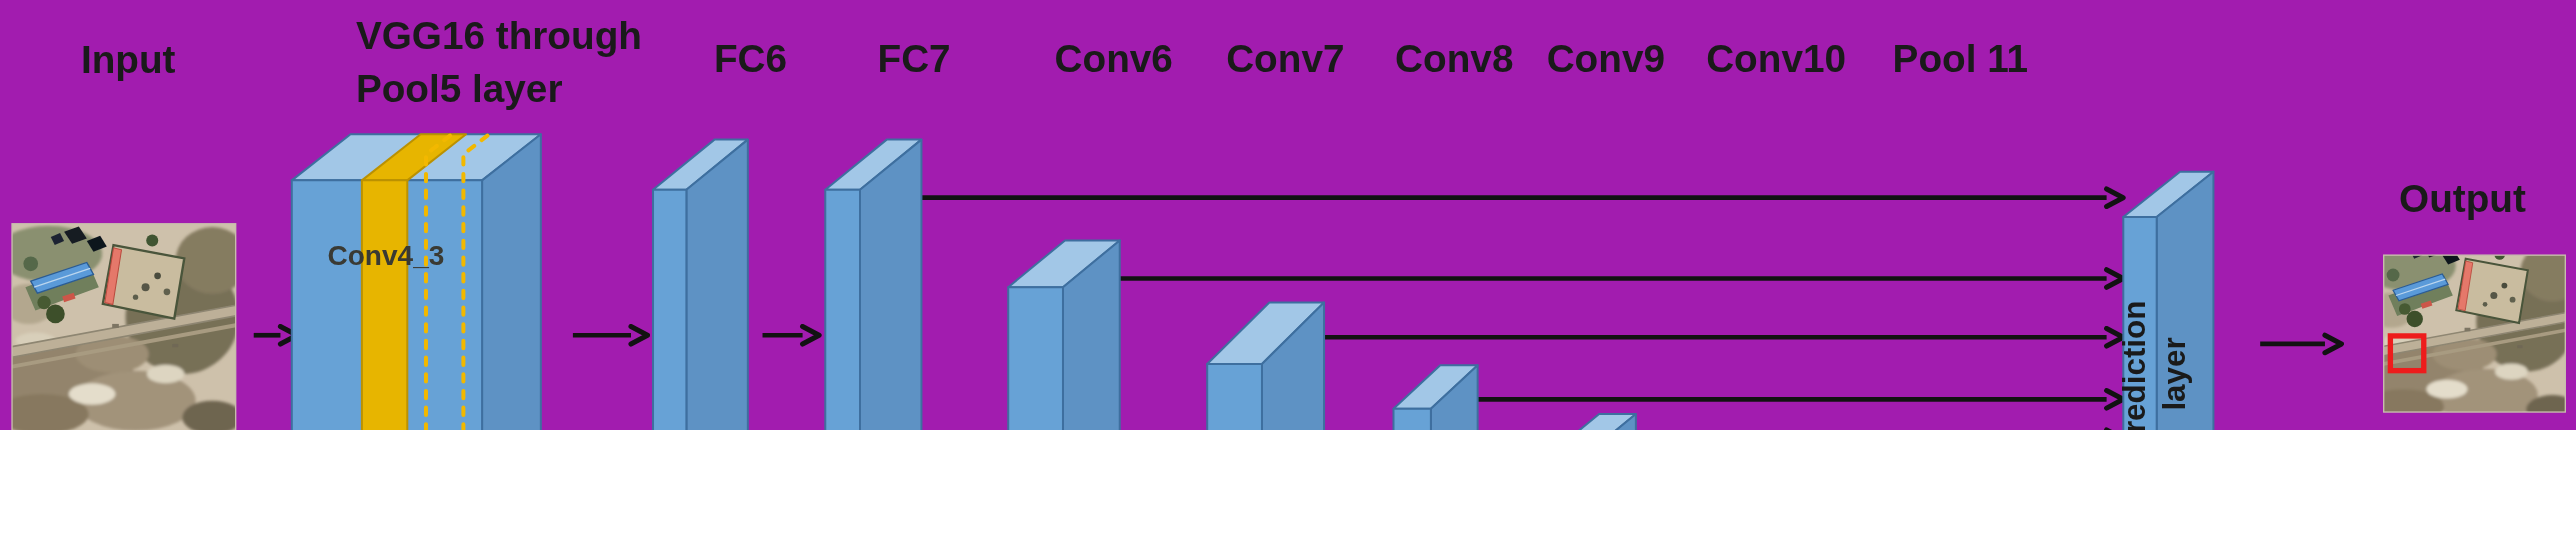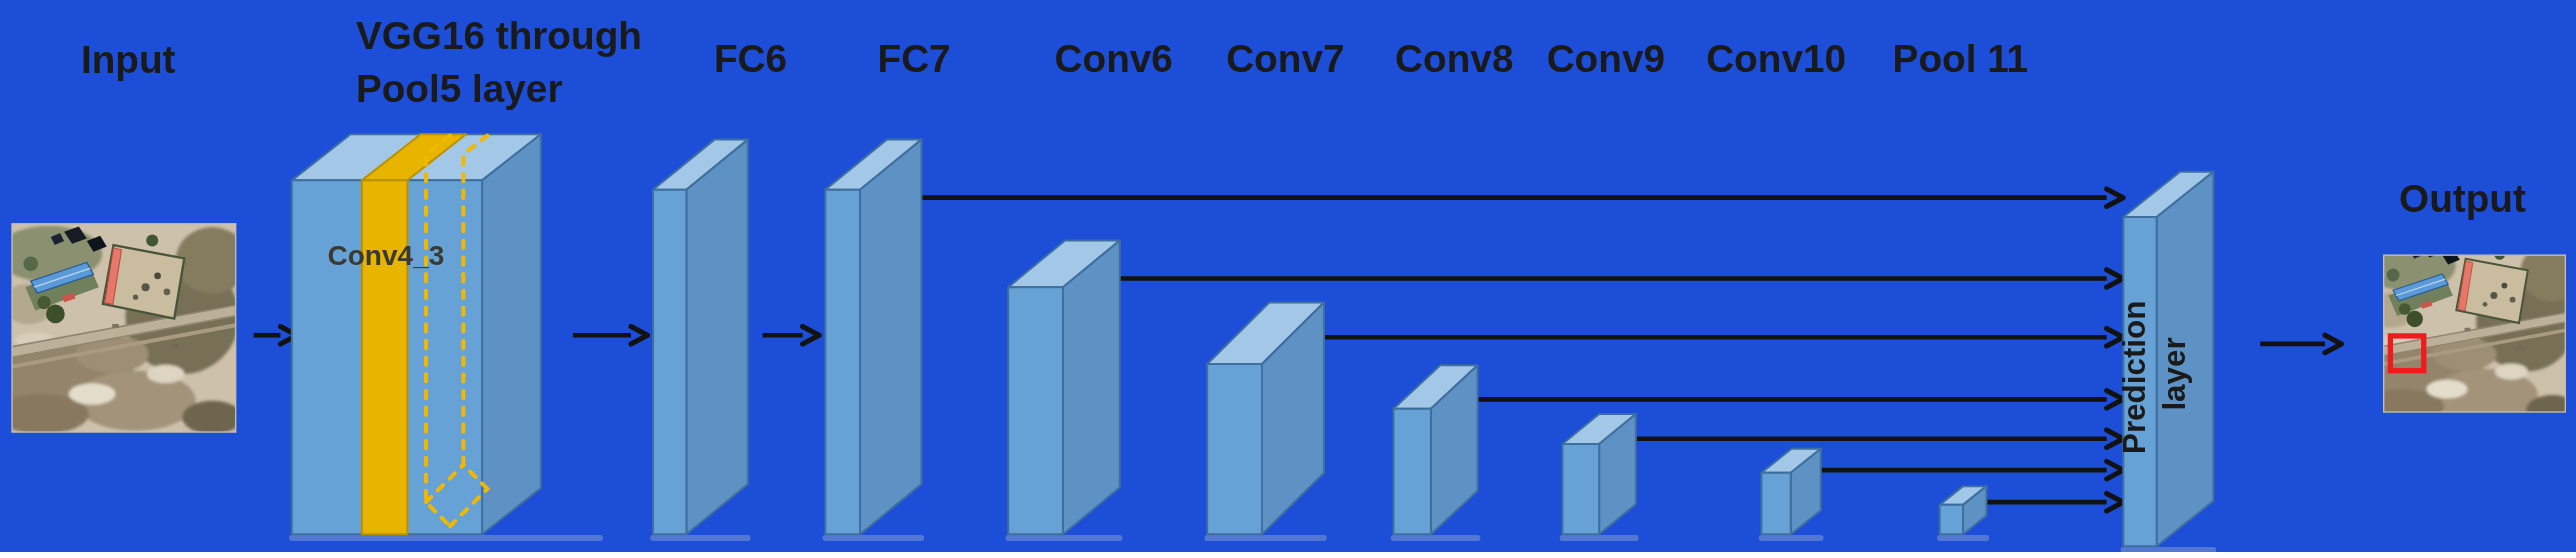--- a/index.html
+++ b/index.html
@@ -1,16 +1,16 @@
 <!DOCTYPE html>
 <html style="--box_front: #67a2d6; --box_top: #a2c7e7; --box_side: #5e92c4; --box_stroke: #3e6f9f; --highlight: #e7b500; --highlight_stroke: #bb9100; --highlight_dash: #f2b800; --arrow: #121212; --label: #1a1a1a; --detection_red: #ee1c1c;font-size:10.7px"><head>
 <meta charset="utf-8">
 <style>
   html,body{margin:0;padding:0;background:#ffffff;}
-  .stage{width:2576px;height:552px;position:relative;background:#1d4ed8;overflow:hidden;}
+  .stage{width:2576px;height:430px;position:relative;background:#a21caf;overflow:hidden;}
   svg{display:block;}
   text{font-family:"Liberation Sans", sans-serif;fill:var(--label,#1a1a1a);}
   .lbl{font-size:58px;font-weight:bold;}
   .mid{text-anchor:middle;}
   .vgg-lbl{font-size:58px;font-weight:bold;}
   .conv43{font-size:42px;font-weight:bold;fill:#3a3a33;text-anchor:middle;}
   .pred-lbl{font-size:47px;font-weight:bold;text-anchor:middle;}
   .out-lbl{font-size:58px;font-weight:bold;text-anchor:middle;}
   .box-front{fill:var(--box_front,#67a2d6);stroke:var(--box_stroke,#3e6f9f);stroke-width:3;stroke-linejoin:round;}
   .box-top{fill:var(--box_top,#a2c7e7);stroke:var(--box_stroke,#3e6f9f);stroke-width:3;stroke-linejoin:round;}

